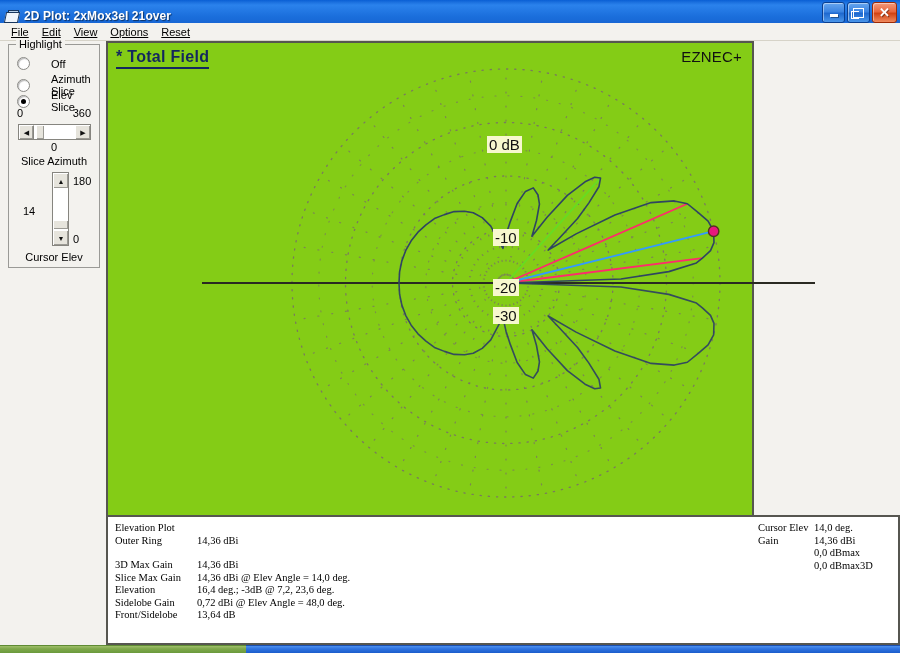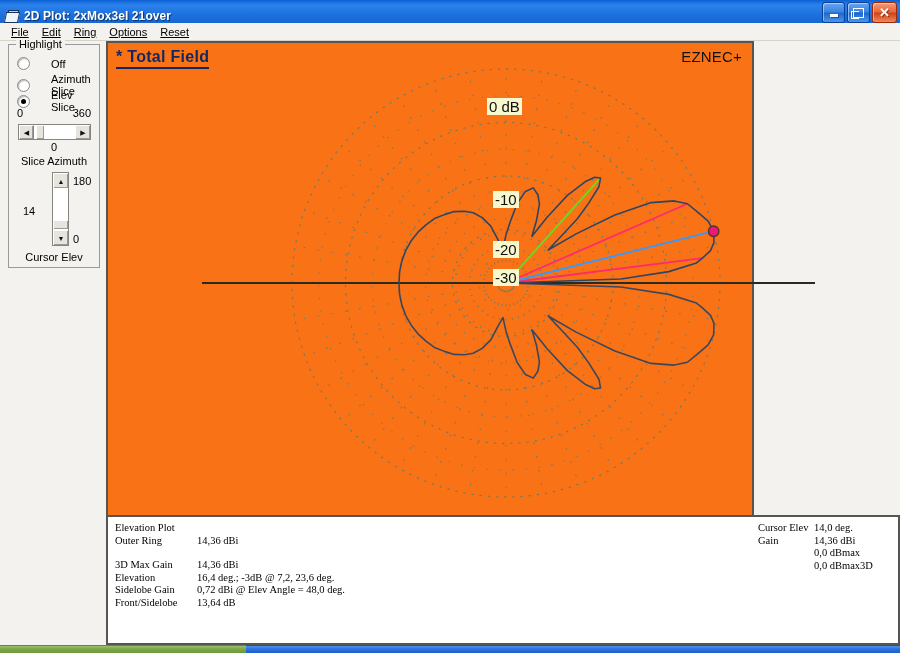--- a/index.html
+++ b/index.html
@@ -179,21 +179,21 @@
     box-shadow: inset -1px -1px 0 #9b9a94;
     box-sizing: border-box;
   }
   .cap {
     position: absolute; font-size: 11px; color: #000; text-align: center;
   }
 
   
   .plotpane {
     position: absolute; left: 106px; top: 0; width: 648px; height: 604px;
-    background: #f97316;
+    background: #84cc16;
     border-left: 2px solid #565650;
     border-top: 2px solid #565650;
     border-right: 2px solid #565650;
     box-sizing: border-box;
   }
   .plot-title {
     position: absolute; left: 8px; top: 5px;
     font-size: 16px; font-weight: bold; color: #13275e;
     border-bottom: 2px solid #13275e;
     padding-bottom: 1px; letter-spacing: 0.3px;
@@ -202,21 +202,21 @@
     position: absolute; right: 10px; top: 5px;
     font-size: 15px; color: #111; letter-spacing: 0.2px;
   }
   .freq {
     position: absolute; right: 10px; bottom: 10px;
     font-size: 15px; color: #111;
   }
   .canvas-wrap { position: absolute; left: 0; top: 0; width: 790px; height: 470px; }
   .ring-label {
     position: absolute; font-size: 15px; color: #111;
-    background: #f7f8ce; padding: 0 2px; white-space: nowrap;
+    background: #f7f8ce; padding: 0 2px; white-space: nowrap; margin-top: 38px;
   }
 
   
   .infopane {
     position: absolute; left: 106px; top: 474px; width: 794px; height: 130px;
     background: #ffffff;
     border: 2px solid #565650;
     border-top: 2px solid #565650;
     box-sizing: border-box;
   }
@@ -266,21 +266,21 @@
         </div>
       <div class="tb-btn close">
         <span class="gclose">✕</span>
       </div>
     </div>
   </div>
 
   <div class="menubar">
     <div class="menu-item"><u>File</u></div>
     <div class="menu-item"><u>Edit</u></div>
-    <div class="menu-item"><u>Ring</u></div>
+    <div class="menu-item"><u>View</u></div>
     <div class="menu-item"><u>Options</u></div>
     <div class="menu-item"><u>Reset</u></div>
   </div>
 
   <div class="client">
 
     <div class="sidebar">
       <div class="groupbox">
         <div class="gb-label">Highlight</div>
 
@@ -403,20 +403,24 @@
         <div class="irow">
             <span class="ikey">Outer Ring</span>
             <span class="ival">14,36 dBi</span>
           </div>
         <div class="spacer"></div>
         <div class="irow">
             <span class="ikey">3D Max Gain</span>
             <span class="ival">14,36 dBi</span>
           </div>
         <div class="irow">
+            <span class="ikey">Slice Max Gain</span>
+            <span class="ival">14,36 dBi @ Elev Angle = 14,0 deg.</span>
+          </div>
+        <div class="irow">
             <span class="ikey">Elevation</span>
             <span class="ival">16,4 deg.; -3dB @ 7,2, 23,6 deg.</span>
           </div>
         <div class="irow">
             <span class="ikey">Sidelobe Gain</span>
             <span class="ival">0,72 dBi @ Elev Angle = 48,0 deg.</span>
           </div>
         <div class="irow">
             <span class="ikey">Front/Sidelobe</span>
             <span class="ival">13,64 dB</span>

